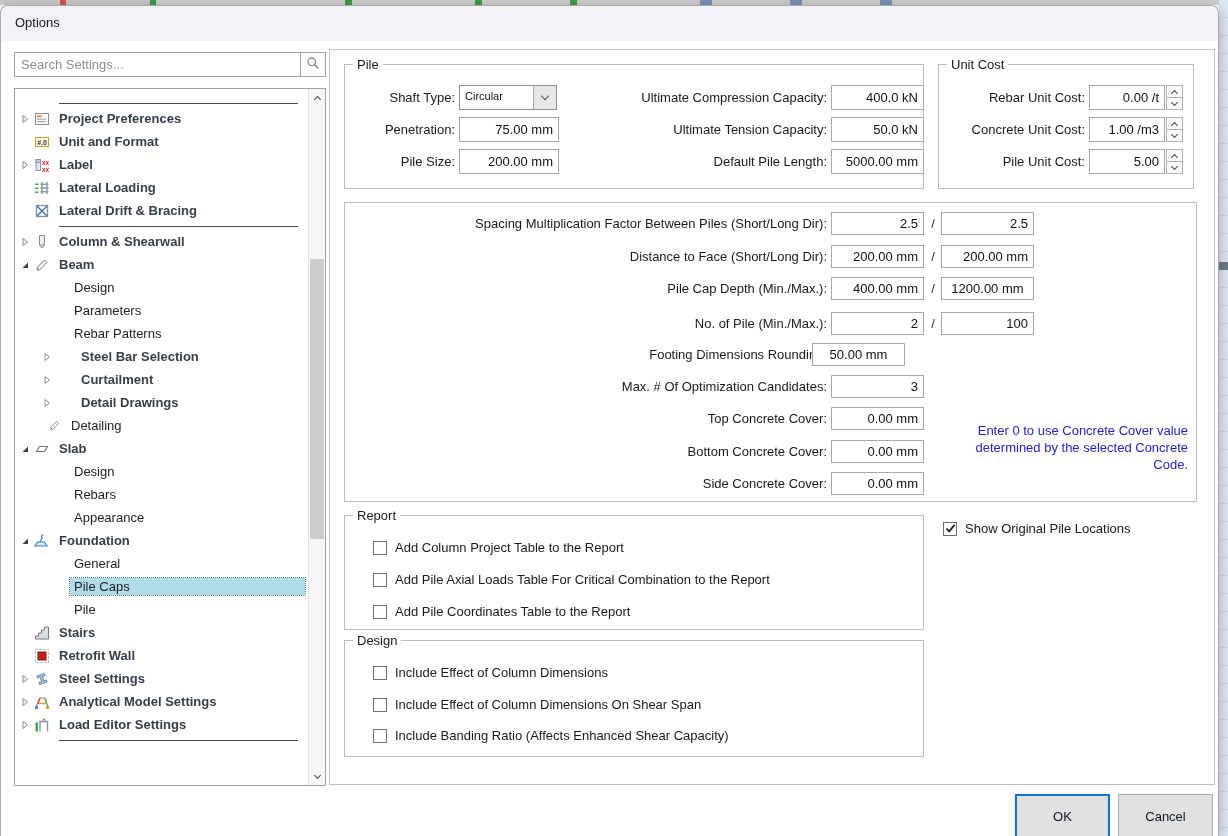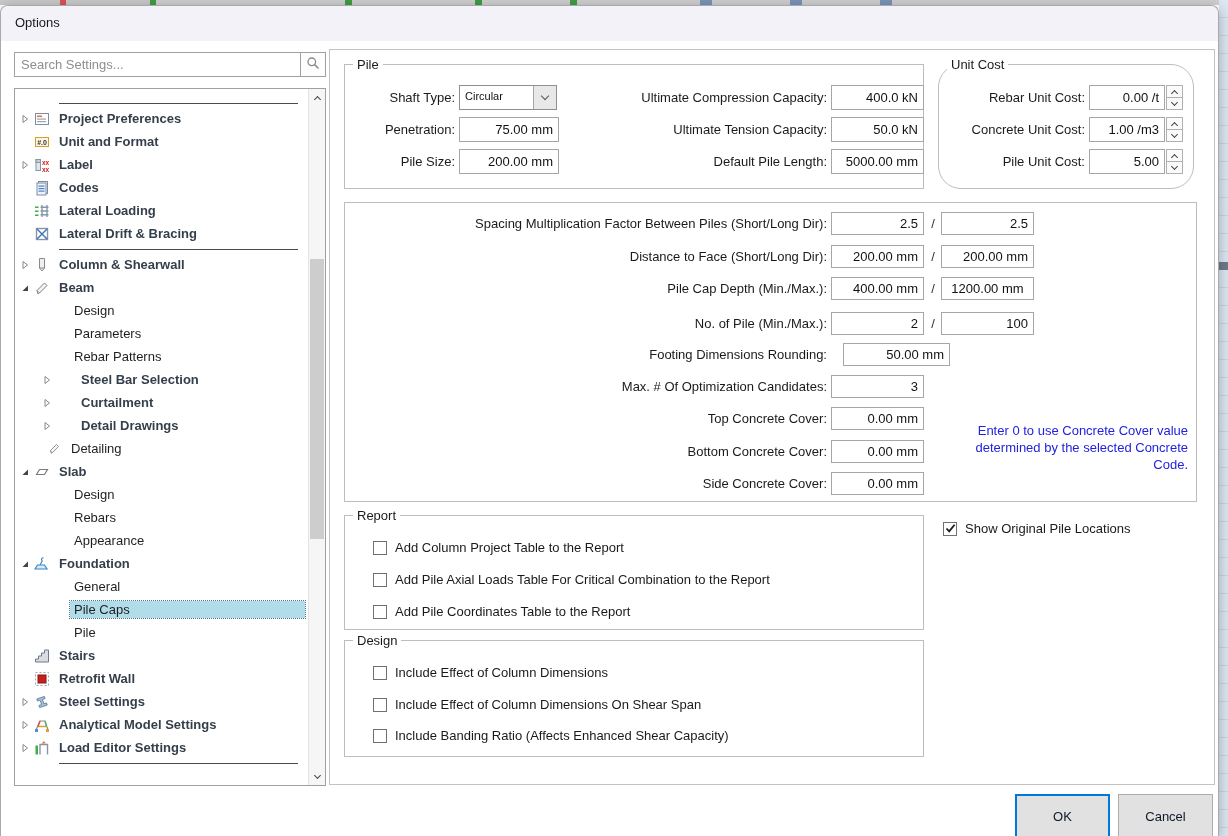--- a/index.html
+++ b/index.html
@@ -43,21 +43,21 @@
   .chev { display:inline-block; width:6px; height:6px; border-right:1.5px solid #555; border-bottom:1.5px solid #555; }
   .chev.down { transform:rotate(45deg); margin-top:-3px; }
   .chev.up { transform:rotate(-135deg); margin-top:3px; }
   .chev.sm { width:5px; height:5px; border-width:1px; border-color:#444; }
 
   
   .main-panel { position:absolute; left:328px; top:43px; width:886px; height:736px; border:1px solid #c3c3c3; background:#fff; }
   .group { position:absolute; border:1px solid #bdbdbd; background:#fff; }
   .group-title { position:absolute; top:-8px; left:8px; background:#fff; padding:0 4px; font-size:13px; color:#1a1a1a; line-height:15px; }
   #pile-group { left:14px; top:14px; width:580px; height:125px; }
-  #unitcost-group { left:608px; top:14px; width:256px; height:125px;border-radius:23px; }
+  #unitcost-group { left:608px; top:14px; width:256px; height:125px; }
   #params-group { left:14px; top:152px; width:853px; height:300px; }
   #report-group { left:14px; top:465px; width:580px; height:115px; }
   #design-group { left:14px; top:590px; width:580px; height:117px; }
 
   .flabel { position:absolute; font-size:13px; color:#1a1a1a; text-align:right; line-height:25px; white-space:nowrap; }
   .field { position:absolute; border:1px solid #a6a6a6; background:#fff; font-size:13px; color:#111; text-align:right; padding:0 5px; line-height:23px; height:25px; }
   .field.sm { height:23px; line-height:21px; }
   .y1 { top:20px; } .y2 { top:52px; } .y3 { top:84px; }
   .pl { left:0; width:110px; }
   .prl { left:150px; width:332px; }
@@ -143,32 +143,20 @@
           </span>
           <span class="ticon" style="margin-left: 2px;">
             <svg width="16" height="16" viewBox="0 0 16 16">
               <rect x="2" y="2.5" width="4.5" height="11" fill="#dfe6ee" stroke="#8696a8"></rect>
               <rect x="2" y="2.5" width="4.5" height="3" fill="#c3cedb" stroke="#8696a8"></rect>
               <text x="11.5" y="8" text-anchor="middle" font-size="6.5" font-family="sans-serif" font-weight="bold" fill="#cc2222">xx</text>
               <text x="11.5" y="14.5" text-anchor="middle" font-size="6.5" font-family="sans-serif" font-weight="bold" fill="#cc2222">xx</text>
             </svg>
           </span>
           <span class="tlabel" style="margin-left: 4px;">Label</span>
-        </div>
-        <div class="tree-row bold">
-          <span class="ticon" style="margin-left: 18px;">
-            <svg width="16" height="16" viewBox="0 0 16 16">
-              <rect x="4.5" y="1.5" width="9" height="12" fill="#eef4fb" stroke="#7d8ea3"></rect>
-              <rect x="3" y="3" width="9" height="12" fill="#eef4fb" stroke="#7d8ea3"></rect>
-              <rect x="4.5" y="5.5" width="6" height="1.2" fill="#4f81bd"></rect>
-              <rect x="4.5" y="8" width="6" height="1.2" fill="#4f81bd"></rect>
-              <rect x="4.5" y="10.5" width="6" height="1.2" fill="#4f81bd"></rect>
-            </svg>
-          </span>
-          <span class="tlabel" style="margin-left: 4px;">Codes</span>
         </div>
         <div class="tree-row bold">
           <span class="ticon" style="margin-left: 18px;">
             <svg width="16" height="16" viewBox="0 0 16 16">
               <rect x="1" y="3.5" width="3.5" height="1.5" fill="#3fae49"></rect>
               <rect x="1" y="7.5" width="3.5" height="1.5" fill="#3fae49"></rect>
               <rect x="1" y="11.5" width="3.5" height="1.5" fill="#3fae49"></rect>
               <path d="M8 2 V14 M13 2 V14 M6.5 4.2 H14.5 M6.5 8 H14.5 M6.5 11.8 H14.5" stroke="#8696a8" stroke-width="1.4" fill="none"></path>
             </svg>
           </span>
@@ -453,21 +441,21 @@
           <div class="field sm" style="left: 596px; top: 42px; width: 93px;">200.00 mm</div>
           <div class="flabel" style="left: 0px; top: 74px; width: 482px; line-height: 23px;">Pile Cap Depth (Min./Max.):</div>
           <div class="field sm" style="left: 486px; top: 74px; width: 93px;">400.00 mm</div>
           <div class="slash" style="left: 583px; top: 74px;">/</div>
           <div class="field sm" style="left: 596px; top: 74px; width: 93px; text-align: center;">1200.00 mm</div>
           <div class="flabel" style="left: 0px; top: 109px; width: 482px; line-height: 23px;">No. of Pile  (Min./Max.):</div>
           <div class="field sm" style="left: 486px; top: 109px; width: 93px;">2</div>
           <div class="slash" style="left: 583px; top: 109px;">/</div>
           <div class="field sm" style="left: 596px; top: 109px; width: 93px;">100</div>
           <div class="flabel" style="left: 0px; top: 140px; width: 482px; line-height: 23px;">Footing Dimensions Rounding:</div>
-          <div class="field sm" style="left: 498px; top: 140px; width: 107px;">50.00 mm</div>
+          <div class="field sm" style="left: 467px; top: 140px; width: 93px; text-align: center;">50.00 mm</div>
           <div class="flabel" style="left: 0px; top: 172px; width: 482px; line-height: 23px;">Max. # Of Optimization Candidates:</div>
           <div class="field sm" style="left: 486px; top: 172px; width: 93px;">3</div>
           <div class="flabel" style="left: 0px; top: 204px; width: 482px; line-height: 23px;">Top Concrete Cover:</div>
           <div class="field sm" style="left: 486px; top: 204px; width: 93px;">0.00 mm</div>
           <div class="flabel" style="left: 0px; top: 237px; width: 482px; line-height: 23px;">Bottom Concrete Cover:</div>
           <div class="field sm" style="left: 486px; top: 237px; width: 93px;">0.00 mm</div>
           <div class="flabel" style="left: 0px; top: 269px; width: 482px; line-height: 23px;">Side Concrete Cover:</div>
           <div class="field sm" style="left: 486px; top: 269px; width: 93px;">0.00 mm</div>
         </div>
       <div class="note">Enter 0 to use Concrete Cover value determined by the selected Concrete Code.</div>

